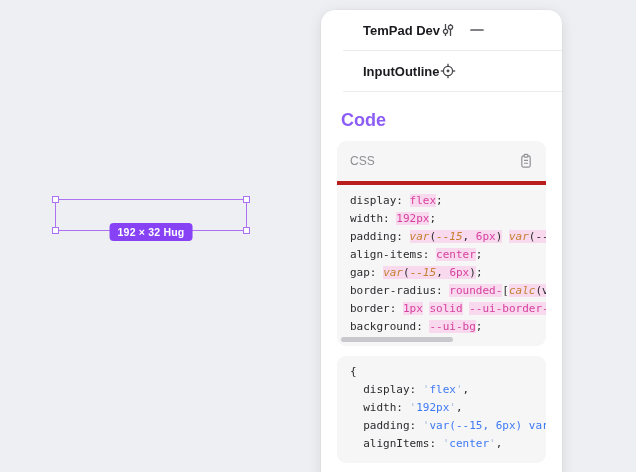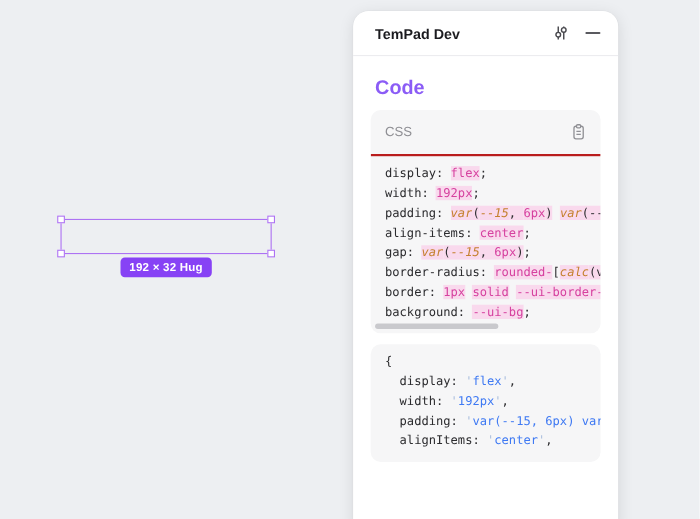--- a/index.html
+++ b/index.html
@@ -11,40 +11,40 @@
   .selection{position:absolute;left:55px;top:199px;width:192px;height:32px;
              border:1px solid #ad72f3;box-sizing:border-box;}
   .input-box{position:absolute;left:4px;right:4px;top:4px;bottom:2px;background:#fff;
              border:1px solid #cbd0d6;border-radius:7px;display:flex;align-items:center;
              padding-left:9px;gap:8px;box-sizing:border-box;}
   .input-box svg{flex:0 0 auto;display:block;}
   .placeholder{font-size:13.5px;color:#9aa2ad;white-space:nowrap;}
   .handle{position:absolute;width:7px;height:7px;background:#fff;border:1px solid #ad72f3;box-sizing:border-box;}
   .h-nw{left:-4px;top:-4px;} .h-ne{right:-4px;top:-4px;}
   .h-sw{left:-4px;bottom:-4px;} .h-se{right:-4px;bottom:-4px;}
-  .size-badge{position:absolute;top:34px;left:50%;transform:translateX(-50%);
+  .size-badge{position:absolute;top:23px;left:50%;transform:translateX(-50%);
               background:#8742f5;color:#fff;font-size:10.5px;font-weight:bold;
               padding:3px 8px;border-radius:4px;white-space:nowrap;letter-spacing:.2px;}
 
   
   .panel{position:absolute;left:321px;top:10px;width:241px;height:480px;background:#fff;
          border-radius:14px;box-shadow:0 3px 14px rgba(0,0,0,.10),0 0 0 .5px rgba(0,0,0,.03);
          box-sizing:border-box;}
-  .panel-row{height:40px;display:flex;align-items:center;justify-content:space-between;
-             padding:0 15px 0 20px;border-bottom:1px solid #ececef;}
+  .panel-row{height:40px;display:flex;align-items:center;
+             padding:0 15px 0 20px;border-bottom:1px solid #ececef;margin-left:22px;}
   .panel-title,.component-name{font-size:13px;font-weight:bold;color:#1b1b1f;}
   .header-icons{display:flex;align-items:center;gap:13px;}
   .icon-btn{display:flex;align-items:center;justify-content:center;width:16px;height:16px;cursor:pointer;}
 
   .content{padding:16px 16px 0;}
   .section-label{font-size:18px;font-weight:bold;color:#8b5cf6;margin:2px 0 10px;padding-left:4px;}
 
   .code-block{background:#f6f6f7;border-radius:9px;margin-bottom:10px;position:relative;overflow:hidden;}
   .block-header{height:40px;display:flex;align-items:center;justify-content:space-between;
-                padding:0 12px 0 13px;border-bottom:2px solid #b91c1c;text-align:center;}
+                padding:0 12px 0 13px;border-bottom:4px solid #b91c1c;text-align:center;}
   .block-label{font-size:12px;color:#8e8e93;}
   .code-area{padding:7px 0 10px 13px;font-family:"DejaVu Sans Mono",monospace;
              font-size:11px;line-height:18px;color:#2b2b2e;white-space:pre;overflow:hidden;}
   .code-line{height:18px;}
   .tk-p{color:#2b2b2e;margin-top:28px;} .tk-v{color:#d6419f;} .tk-f{color:#c5812f;font-style:italic;}
   .tk-b{color:#3e79f3;} .tk-q{color:#a9bede;}
   .hl{background:#f9d9ed;}
   .h-scrollbar{position:absolute;left:4px;bottom:4px;width:112px;height:5px;border-radius:3px;background:#c9c9cd;}
 </style>
 </head>
@@ -76,20 +76,33 @@
           </svg>
         </span>
         <span class="icon-btn">
           <svg width="16" height="16" viewBox="0 0 16 16">
             <line x1="2" y1="8" x2="14" y2="8" stroke="#5a5a5f" stroke-width="1.7" stroke-linecap="round"></line>
           </svg>
         </span>
       </span>
     </div>
 
+    <div class="panel-row">
+      <span class="component-name">InputOutline</span>
+      <span class="icon-btn">
+        <svg width="16" height="16" viewBox="0 0 16 16">
+          <circle cx="8" cy="8" r="4.6" fill="none" stroke="#48484d" stroke-width="1.3"></circle>
+          <line x1="8" y1="0.8" x2="8" y2="3.4" stroke="#48484d" stroke-width="1.3"></line>
+          <line x1="8" y1="12.6" x2="8" y2="15.2" stroke="#48484d" stroke-width="1.3"></line>
+          <line x1="0.8" y1="8" x2="3.4" y2="8" stroke="#48484d" stroke-width="1.3"></line>
+          <line x1="12.6" y1="8" x2="15.2" y2="8" stroke="#48484d" stroke-width="1.3"></line>
+          <circle cx="8" cy="8" r="1.4" fill="#48484d"></circle>
+        </svg>
+      </span>
+    </div>
 
     <div class="content">
       <div class="section-label">Code</div>
 
       <div class="code-block">
         <div class="block-header">
           <span class="block-label">CSS</span>
           <span class="icon-btn">
             <svg width="16" height="16" viewBox="0 0 16 16">
               <rect x="3.8" y="2.8" width="8.4" height="11.4" rx="1.8" fill="none" stroke="#909095" stroke-width="1.2"></rect>

